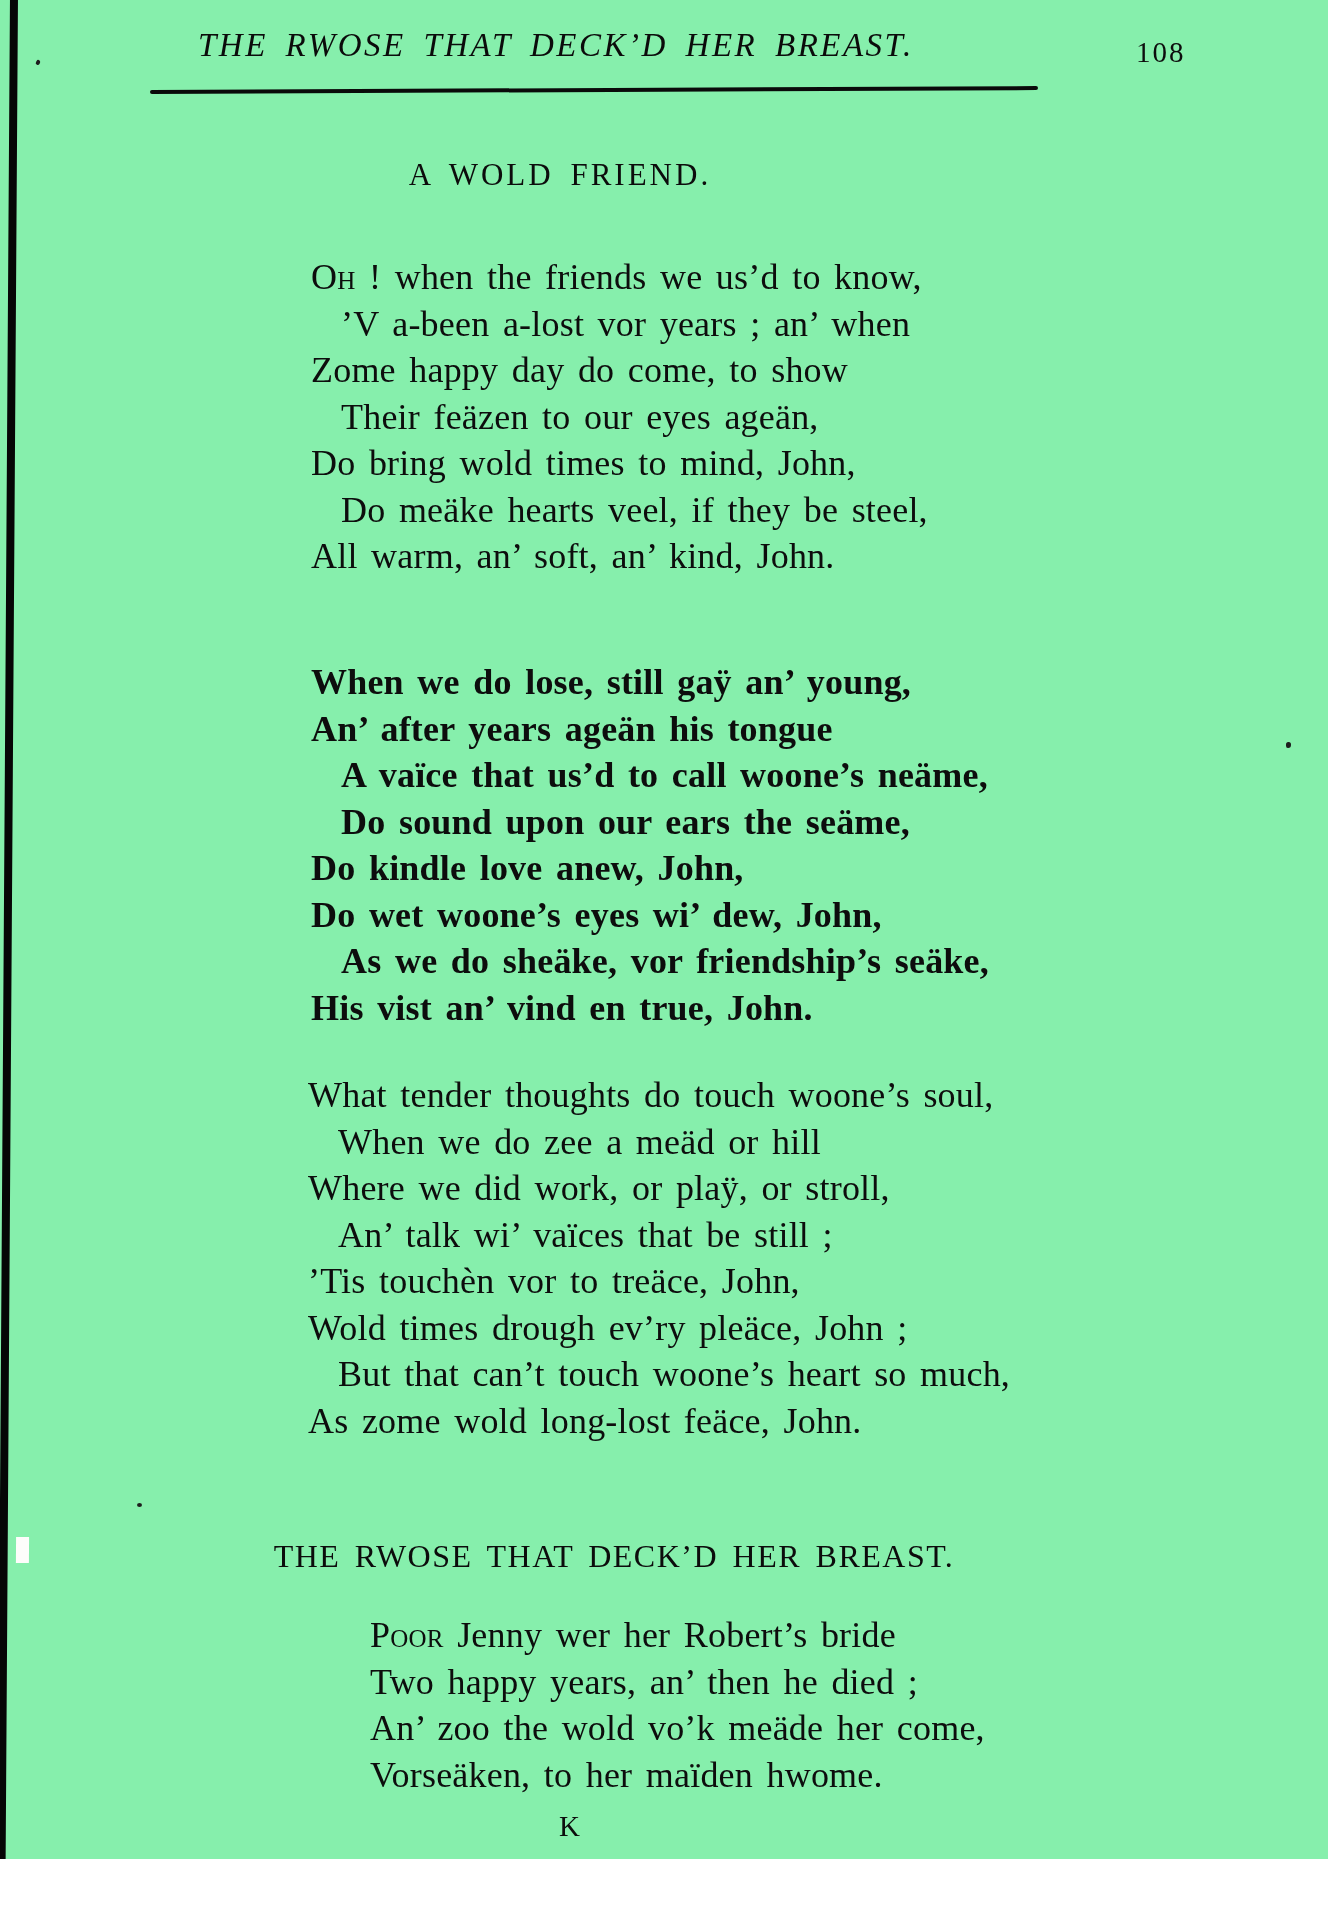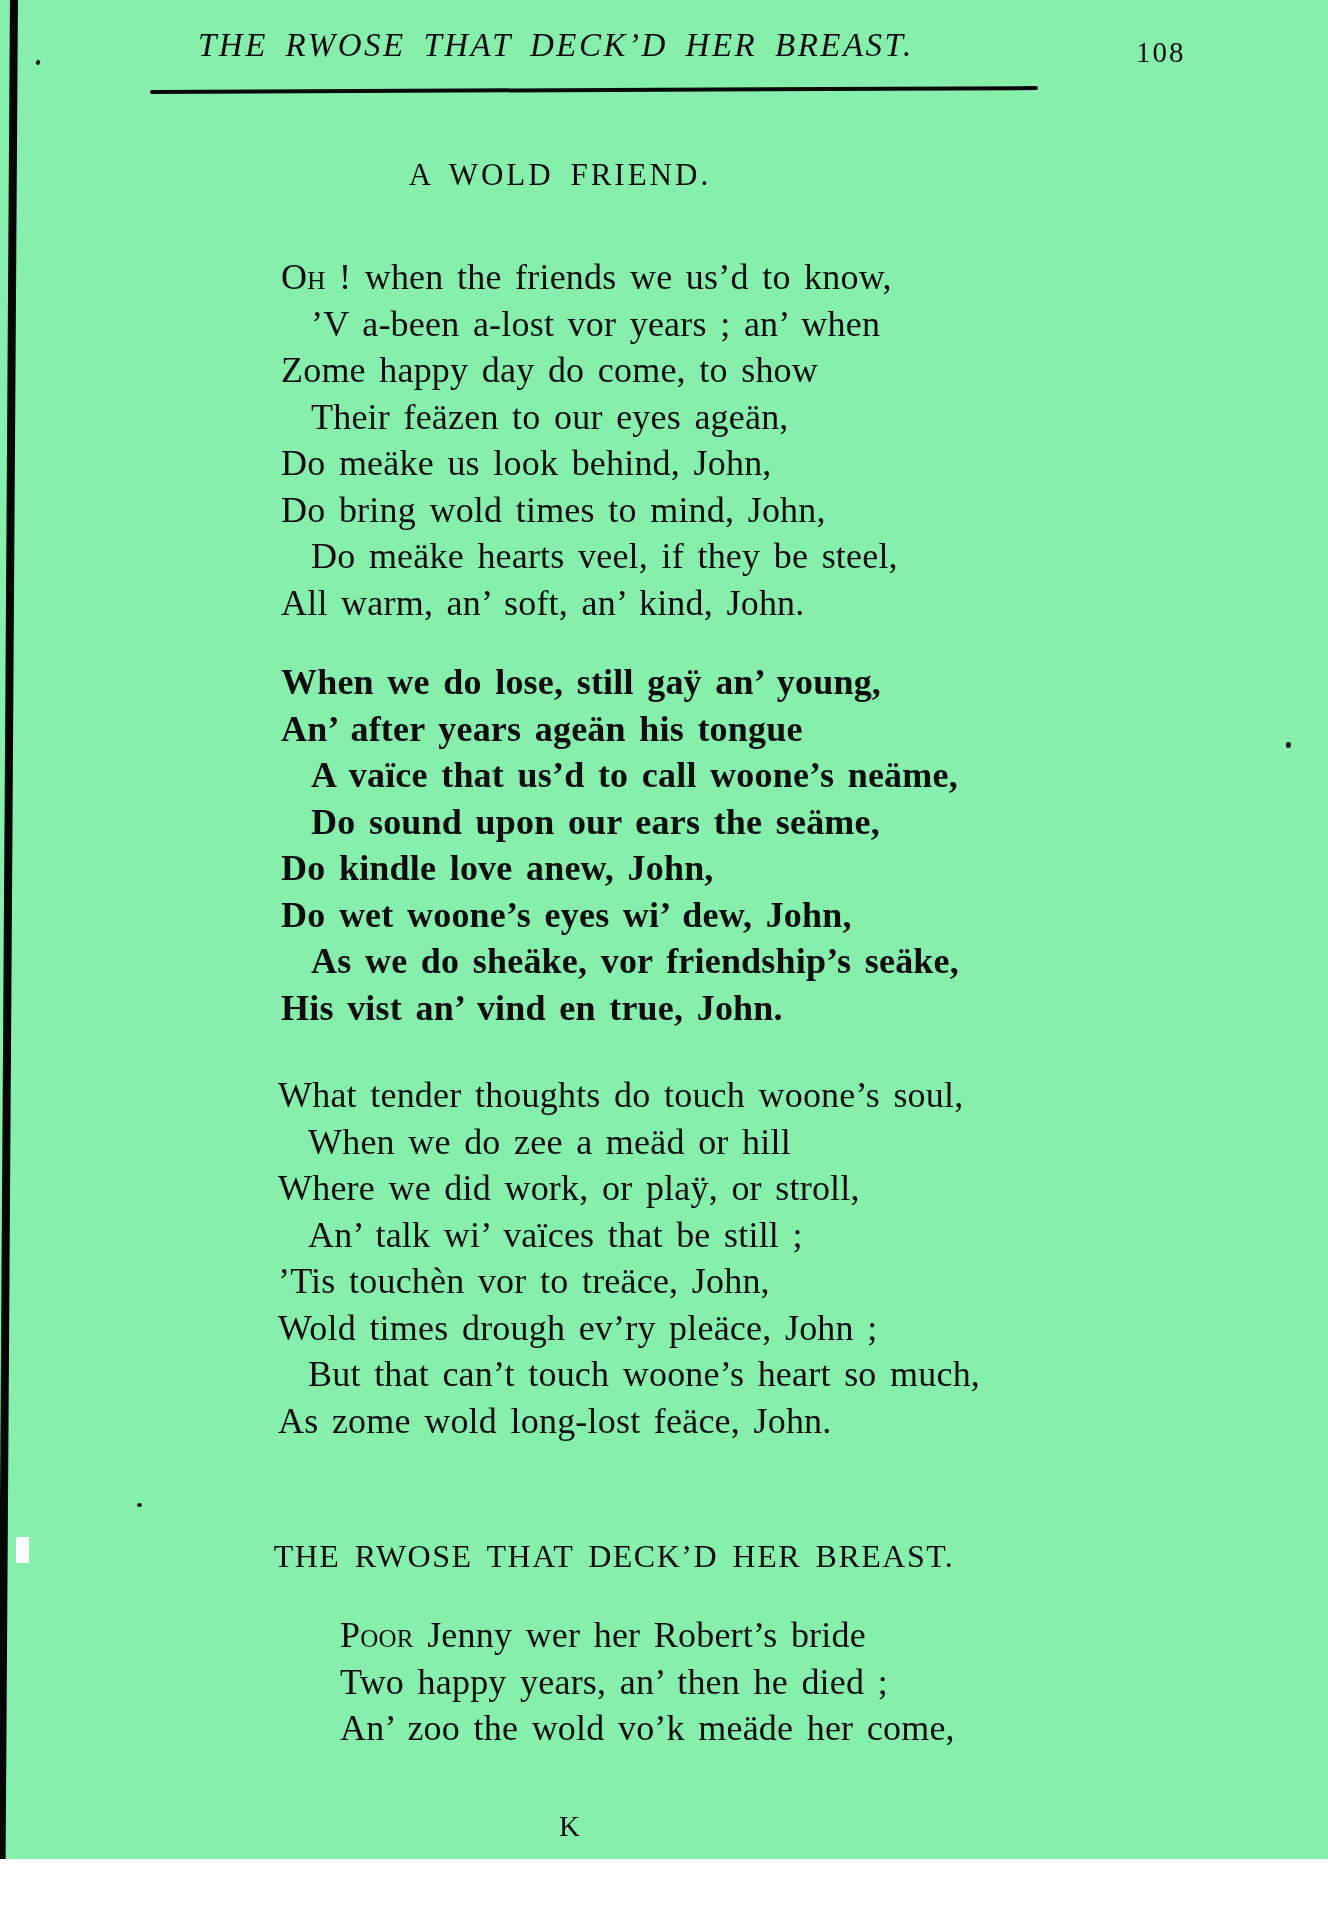--- a/index.html
+++ b/index.html
@@ -95,21 +95,21 @@
   }
   .poem-title.t2 {
     left: 0; width: 1228px;
     top: 1538px;
     font-size: 32px;
     letter-spacing: 1.5px;
     word-spacing: 5px;
   }
 
   
-  .stanza { position: absolute; }
+  .stanza { position: absolute; margin-left: 30px; }
   .line {
     height: 46.5px;
     line-height: 46.5px;
     font-size: 36px;
     white-space: nowrap;
     letter-spacing: 0.2px;
     word-spacing: 0.12em;
   }
   .line.indent { padding-left: 30px; }
   .lead { font-variant: small-caps; }
@@ -146,21 +146,20 @@
   </header>
   <div class="head-rule"></div>
 
   <h2 class="poem-title t1">A WOLD FRIEND.</h2>
 
   <div class="stanza st1">
     <div class="line"><span class="lead">Oh</span><span> ! when the friends we us’d to know,</span></div>
     <div class="line indent">’V a-been a-lost vor years ; an’ when</div>
     <div class="line">Zome happy day do come, to show</div>
     <div class="line indent">Their feäzen to our eyes ageän,</div>
-    <div class="line">Do meäke us look behind, John,</div>
     <div class="line">Do bring wold times to mind, John,</div>
     <div class="line indent">Do meäke hearts veel, if they be steel,</div>
     <div class="line">All warm, an’ soft, an’ kind, John.</div>
   </div>
 
   <div class="stanza st2">
     <div class="line">When we do lose, still gaÿ an’ young,</div>
     <div class="line">An’ after years ageän his tongue</div>
     <div class="line indent">A vaïce that us’d to call woone’s neäme,</div>
     <div class="line indent">Do sound upon our ears the seäme,</div>
@@ -180,17 +179,18 @@
     <div class="line indent">But that can’t touch woone’s heart so much,</div>
     <div class="line">As zome wold long-lost feäce, John.</div>
   </div>
 
   <h2 class="poem-title t2">THE RWOSE THAT DECK’D HER BREAST.</h2>
 
   <div class="stanza st4">
     <div class="line"><span class="lead">Poor</span><span> Jenny wer her Robert’s bride</span></div>
     <div class="line">Two happy years, an’ then he died ;</div>
     <div class="line">An’ zoo the wold vo’k meäde her come,</div>
+    <div class="line">Vorseäken, to her maïden hwome.</div>
   </div>
 
   <div class="sig">K</div>
 
 </div>
 
 </body></html>

